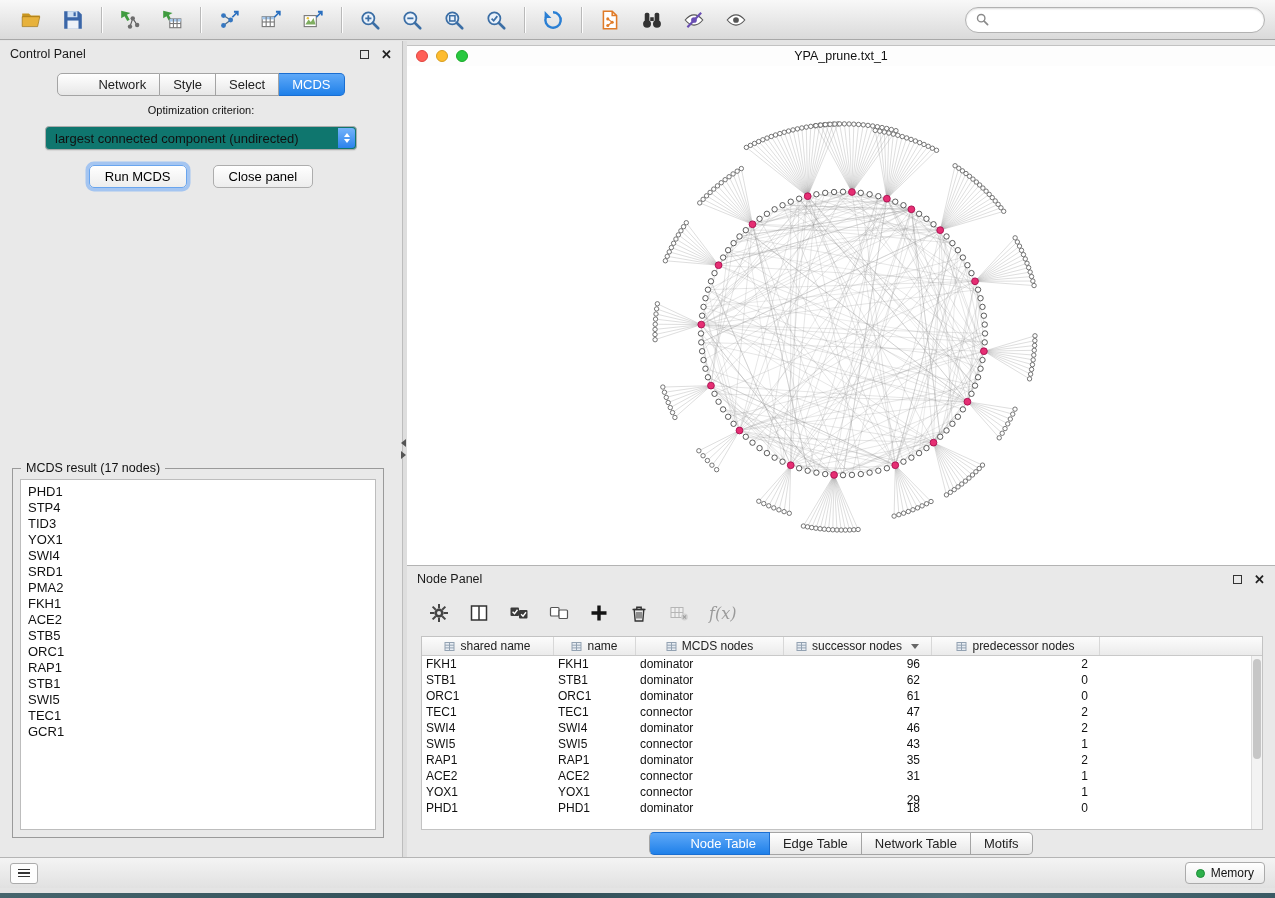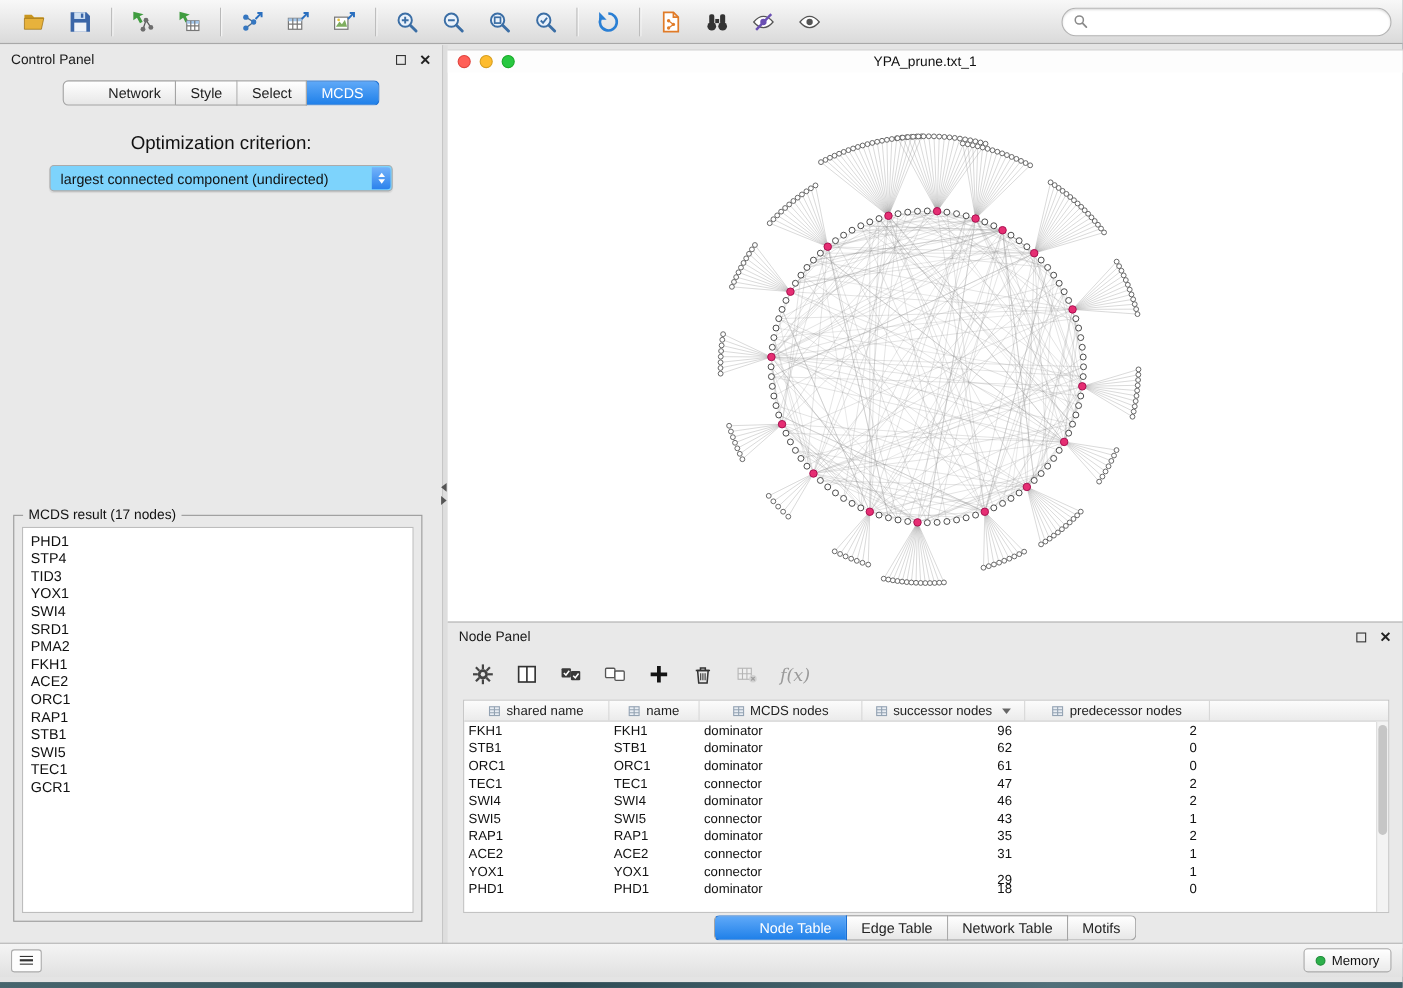--- a/index.html
+++ b/index.html
@@ -30,22 +30,22 @@
   .float-icon { width:9px; height:9px; border:1.6px solid #333; display:inline-block; }
   .close-icon { font-size:13px; font-weight:bold; color:#222; line-height:1; }
 
   .cp-tabs { display:flex; justify-content:center; margin-top:6px; }
   .seg { font-size:13px; padding:3px 13px; background:linear-gradient(#ffffff,#e7e7e7);
     border:1px solid #a4a4a4; border-left:none; color:#222; cursor:default; }
   .seg:first-child { border-left:1px solid #a4a4a4; border-radius:5px 0 0 5px;padding-left:40px; }
   .seg:last-child { border-radius:0 5px 5px 0; }
   .seg-active { background:linear-gradient(#5fa9f8,#1f80e9); color:#fff; border-color:#1a6ed1; }
 
-  .opt-label { text-align:center; margin-top:24px; font-size:17px; }
-  .dropdown { width:312px; margin:10px auto 0; height:24px; background:#7dd3fc; border:1px solid #ababab;
+  .opt-label { text-align:center; margin-top:8px; font-size:11px; }
+  .dropdown { width:312px; margin:10px auto 0; height:24px; background:#0f766e; border:1px solid #ababab;
     border-radius:4px; position:relative; font-size:13px; display:flex; align-items:center;
     padding:0 24px 0 9px; box-shadow:0 1px 1px rgba(0,0,0,.08); }
   .dd-stepper { position:absolute; right:1px; top:1px; bottom:1px; width:17px;
     background:linear-gradient(#74b3fa,#2b82ec); border-radius:0 3px 3px 0;
     display:flex; flex-direction:column; align-items:center; justify-content:center; gap:2px; }
   .dd-up { width:0; height:0; border-left:3.5px solid transparent; border-right:3.5px solid transparent; border-bottom:4.5px solid #fff; }
   .dd-down { width:0; height:0; border-left:3.5px solid transparent; border-right:3.5px solid transparent; border-top:4.5px solid #fff; }
 
   .btn-row { display:flex; justify-content:center; gap:26px; margin-top:15px; }
   .btn { font-size:13px; padding:3px 15px; background:linear-gradient(#ffffff,#ededed);
@@ -287,33 +287,38 @@
       <div class="opt-label">Optimization criterion:</div>
 
       <div class="dropdown">
         <span>largest connected component (undirected)</span>
         <span class="dd-stepper">
             <span class="dd-up"></span>
             <span class="dd-down"></span>
           </span>
       </div>
 
+      <div class="btn-row">
+        <button class="btn btn-focus">Run MCDS</button>
+        <button class="btn">Close panel</button>
+      </div>
 
       <div class="result-group">
         <span class="result-legend">MCDS result (17 nodes)</span>
         <div class="result-list" id="result-list">
             <div class="result-item">PHD1</div>
             <div class="result-item">STP4</div>
             <div class="result-item">TID3</div>
             <div class="result-item">YOX1</div>
             <div class="result-item">SWI4</div>
             <div class="result-item">SRD1</div>
             <div class="result-item">PMA2</div>
             <div class="result-item">FKH1</div>
             <div class="result-item">ACE2</div>
+            <div class="result-item">STB5</div>
             <div class="result-item">ORC1</div>
             <div class="result-item">RAP1</div>
             <div class="result-item">STB1</div>
             <div class="result-item">SWI5</div>
             <div class="result-item">TEC1</div>
             <div class="result-item">GCR1</div>
           </div>
       </div>
     </div>
 

